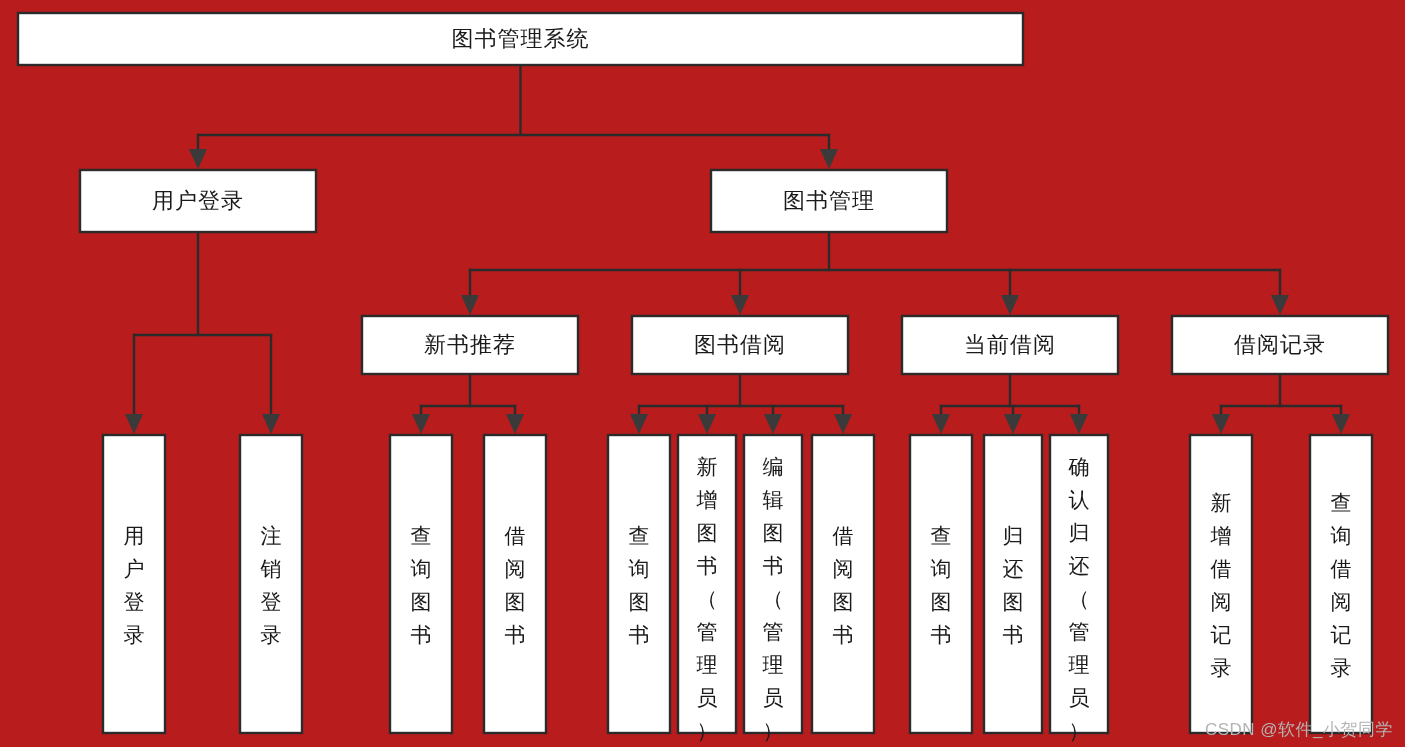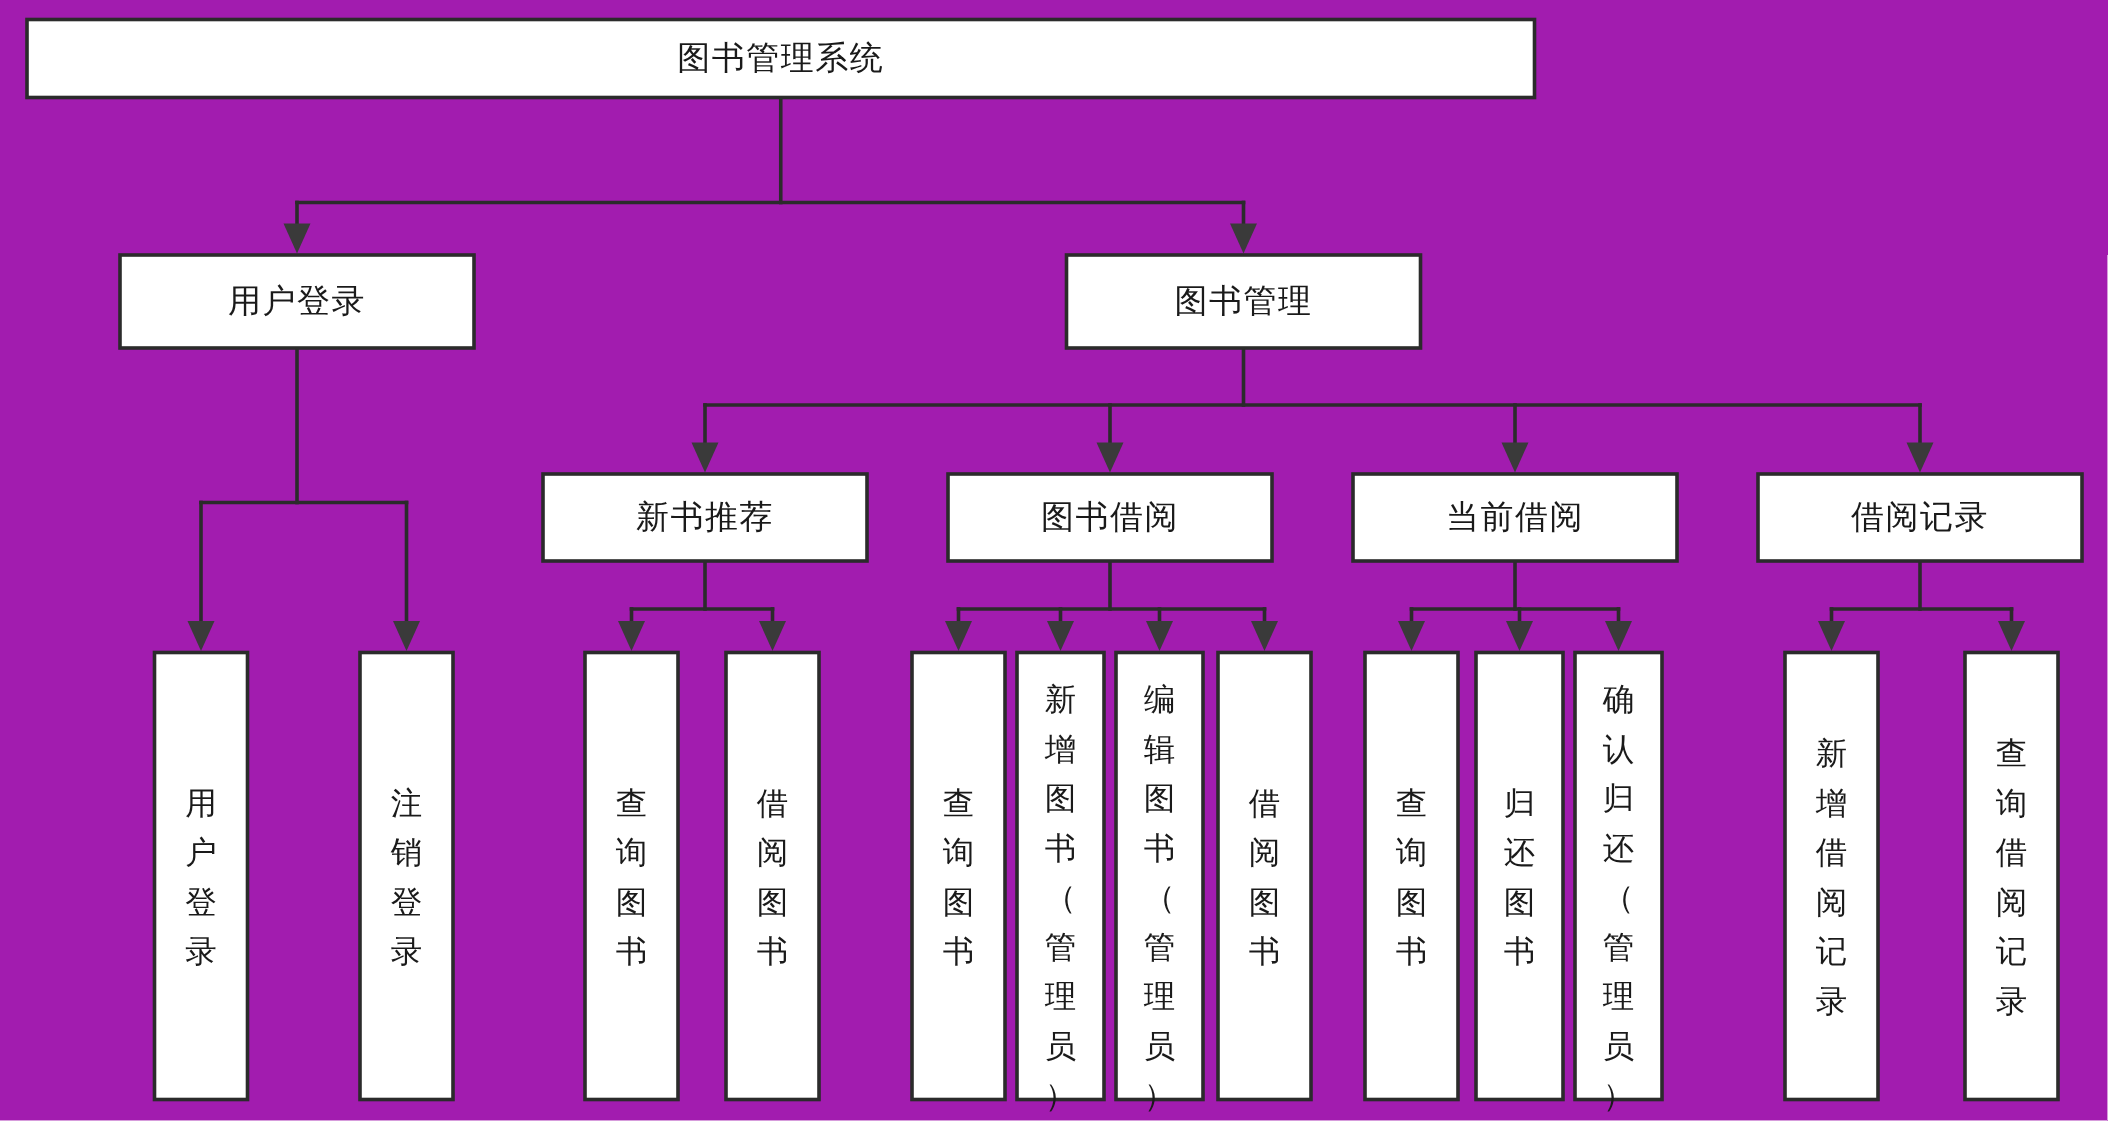--- a/index.html
+++ b/index.html
@@ -10,21 +10,21 @@
   body {
     width: 1405px;
     height: 747px;
     font-family: "Liberation Sans", "DejaVu Sans", sans-serif;
     overflow: hidden;
   }
   #diagram-root {
     position: relative;
     width: 1405px;
     height: 747px;
-    background: #a21caf;
+    background: #b91c1c;
   }
   svg.flow {
     position: absolute;
     left: 0;
     top: 0;
     width: 1405px;
     height: 747px;
   }
   .node-rect {
     fill: #ffffff;
@@ -190,14 +190,15 @@
           <rect x="1190" y="435" width="62" height="298" class="node-rect" rx="0"></rect>
           <text x="1221" y="503.5" font-size="21" fill="#1a1a1a" text-anchor="middle" dominant-baseline="middle" font-family="&quot;Liberation Sans&quot;,&quot;DejaVu Sans&quot;,sans-serif"><tspan x="1221" dy="0">新</tspan><tspan x="1221" dy="33">增</tspan><tspan x="1221" dy="33">借</tspan><tspan x="1221" dy="33">阅</tspan><tspan x="1221" dy="33">记</tspan><tspan x="1221" dy="33">录</tspan></text>
         </g>
         <g>
           <rect x="1310" y="435" width="62" height="298" class="node-rect" rx="0"></rect>
           <text x="1341" y="503.5" font-size="21" fill="#1a1a1a" text-anchor="middle" dominant-baseline="middle" font-family="&quot;Liberation Sans&quot;,&quot;DejaVu Sans&quot;,sans-serif"><tspan x="1341" dy="0">查</tspan><tspan x="1341" dy="33">询</tspan><tspan x="1341" dy="33">借</tspan><tspan x="1341" dy="33">阅</tspan><tspan x="1341" dy="33">记</tspan><tspan x="1341" dy="33">录</tspan></text>
         </g>
       </g>
   </svg>
 
+  <div class="watermark">CSDN @软件_小贺同学</div>
 
 </div>
 
 </body></html>

